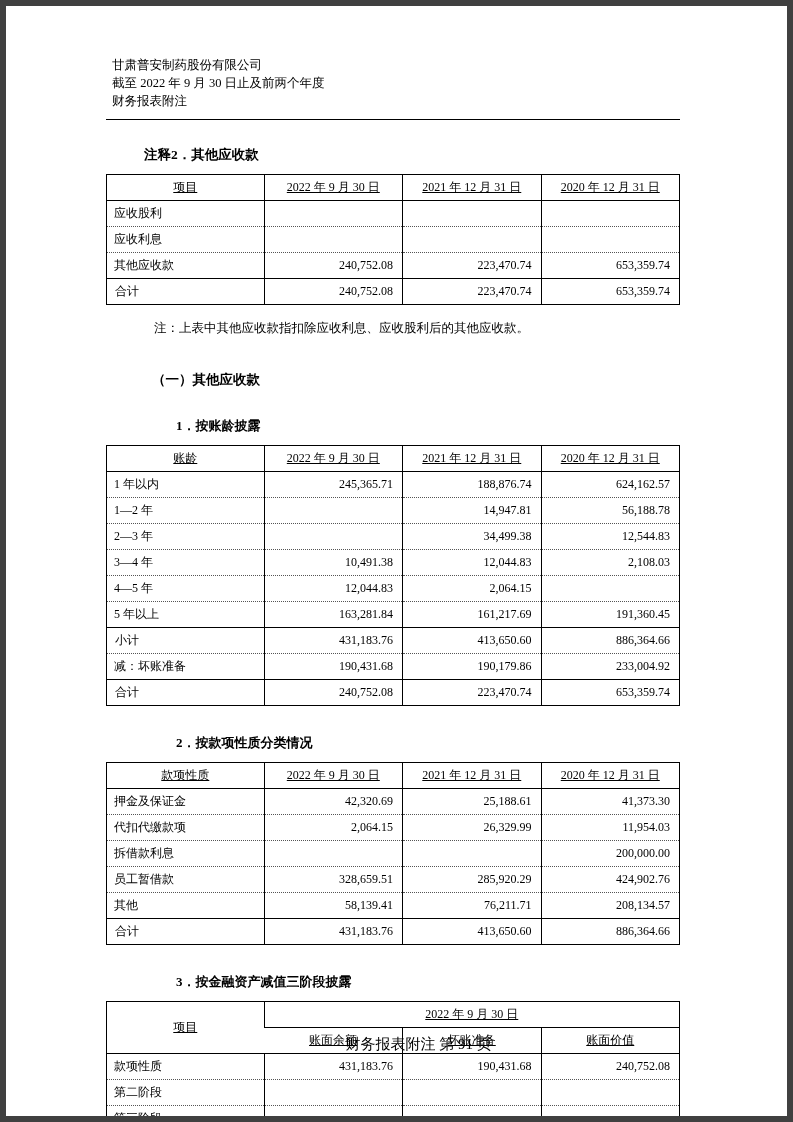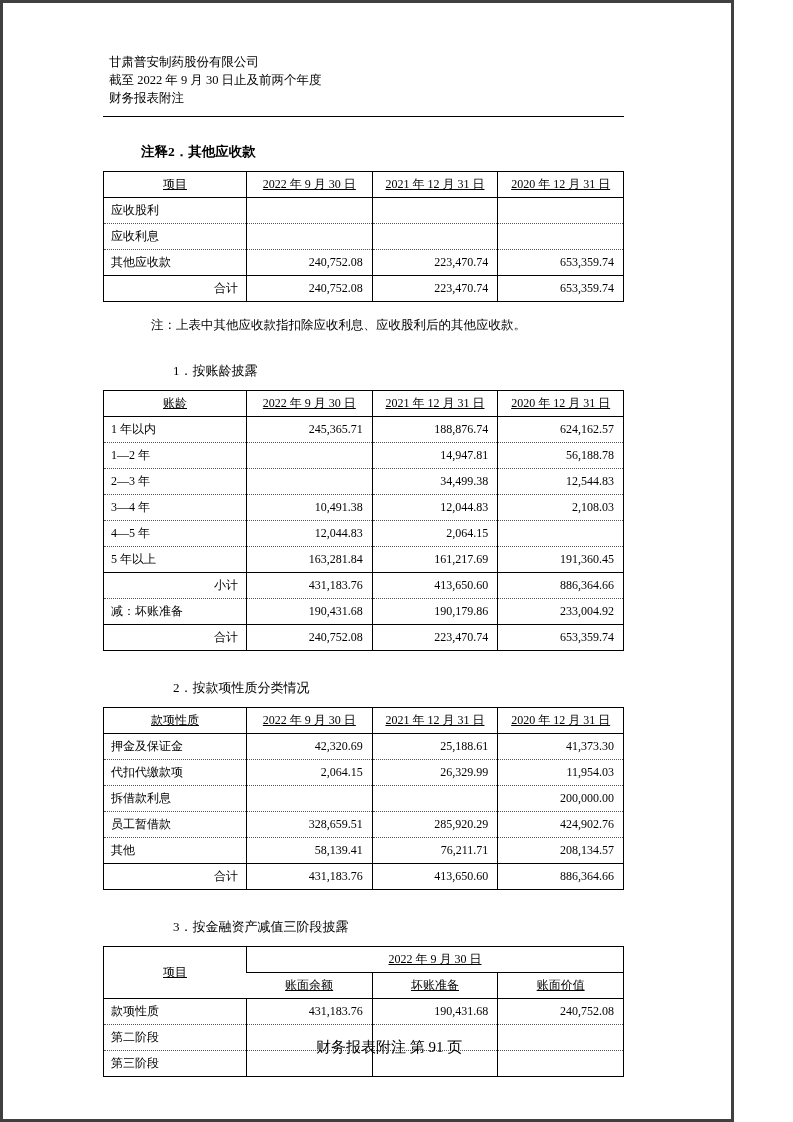--- a/index.html
+++ b/index.html
@@ -4,24 +4,24 @@
 <style>
   * { margin:0; padding:0; box-sizing:border-box; }
   html,body { background:#ffffff; }
   body {
     font-family:"Liberation Serif","DejaVu Serif",serif;
     color:#000;
     -webkit-font-smoothing:antialiased;
   }
   .page {
     position:relative;
-    width:734px;
+    width:793px;
     height:1122px;
     background:#fff;
-    border:3px solid #404040;
+    border:6px solid #404040;
     overflow:hidden;
   }
   .content {
     padding:50px 107px 0 100px;
   }
   .doc-header { margin-left:6px; font-size:12.5px; line-height:18px; }
   .doc-header div { white-space:nowrap; }
   .header-rule {
     border:none;
     border-top:1.2px solid #000;
@@ -32,21 +32,21 @@
     font-weight:bold;
     margin:26px 0 10px 38px;
   }
   .section-title {
     font-size:13.5px;
     font-weight:bold;
     margin:34px 0 0 46px;
   }
   .sub-title {
     font-size:13px;
-    font-weight:normal;
+    font-weight:bold;
     margin:28px 0 10px 70px;
   }
   .note-text {
     font-size:12.5px;
     margin:15px 0 0 48px;
   }
   table.fin-table {
     width:100%;
     border-collapse:collapse;
     font-size:12px;
@@ -69,21 +69,21 @@
   .fin-table thead th {
     font-weight:normal;
     text-align:center;
     border-bottom:1px solid #000;
     height:26px;
     text-decoration:underline;
   }
   .fin-table tbody tr + tr td { border-top:1px dotted #555; }
   .fin-table tbody tr.total-row td { border-top:1px solid #000; }
   .fin-table td.lbl { text-align:left; padding-left:7px; }
-  .fin-table td.lbl-center { text-align:right; }
+  .fin-table td.lbl-center { text-align:left; }
   .fin-table td.num { text-align:right; padding-right:9px; }
   .fin-table thead th.sub-head { border-top:1px solid #000; }
   .doc-footer {
     position:absolute;
     left:0; right:0;
     bottom:62px;
     text-align:center;
     font-size:15px;
     margin-left:44px;
   }
@@ -141,20 +141,21 @@
           <td class="lbl-center">合计</td>
           <td class="num">240,752.08</td>
           <td class="num">223,470.74</td>
           <td class="num">653,359.74</td>
         </tr>
       </tbody>
     </table>
 
     <div class="note-text">注：上表中其他应收款指扣除应收利息、应收股利后的其他应收款。</div>
 
+    <div class="section-title">（一）其他应收款</div>
 
     <div class="sub-title">1．按账龄披露</div>
 
     <table class="fin-table">
       <colgroup>
           <col class="c-label">
           <col class="c-val">
           <col class="c-val">
           <col class="c-val">
         </colgroup>

